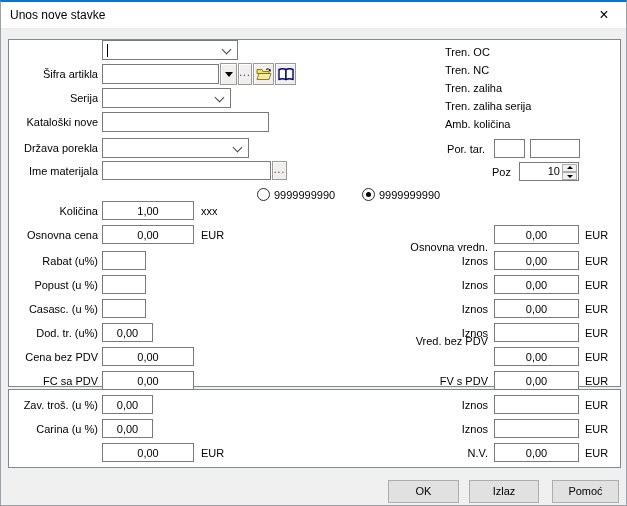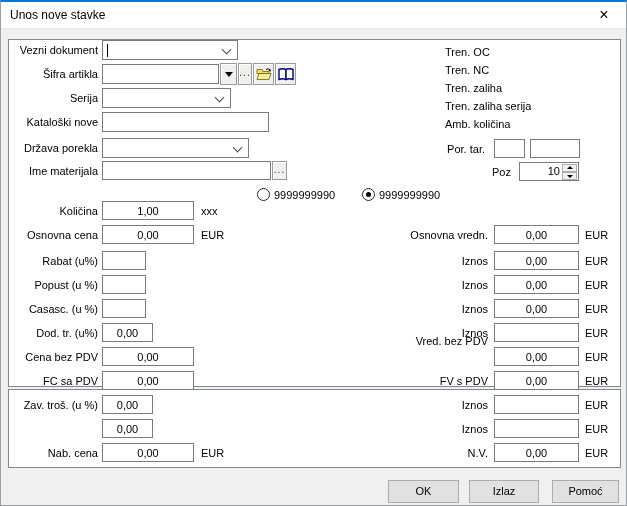--- a/index.html
+++ b/index.html
@@ -55,21 +55,20 @@
 <div class="dialog">
 
   <div class="titlebar">
     <span class="title">Unos nove stavke</span>
     <span class="closebtn">×</span>
   </div>
 
   <div class="gb gb1"></div>
   <div class="gb gb2"></div>
 
-  <span class="lbl llbl" style="top:40px;">Vezni dokument</span>
   <div class="combo" style="left:101px;top:38px;width:136px;">
     <span class="caret"></span>
     <span class="chev"></span>
   </div>
 
   <span class="lbl llbl" style="top:64px;">Šifra artikla</span>
   <input class="inp" style="left: 101px; top: 62px; width: 117px; height: 20px;" value="">
   <span class="toolbtn" style="left:219px;top:61px;width:17px;height:22px;">
     <span class="tri-down"></span>
   </span>
@@ -133,23 +132,23 @@
 
   <span class="lbl llbl" style="top:347px;">Cena bez PDV</span>
   <input class="inp num" style="left: 101px; top: 345px; width: 92px;" value="0,00">
 
   <span class="lbl llbl" style="top:371px;">FC sa PDV</span>
   <input class="inp num" style="left: 101px; top: 369px; width: 92px;" value="0,00">
 
   <span class="lbl llbl" style="top:395px;">Zav. troš. (u %)</span>
   <input class="inp num" style="left: 101px; top: 393px; width: 51px;" value="0,00">
 
+  <span class="lbl llbl" style="top:419px;">Carina (u %)</span>
   <input class="inp num" style="left: 101px; top: 417px; width: 51px;" value="0,00">
 
-  <span class="lbl llbl" style="top:443px;">Nab. cena</span>
   <input class="inp num" style="left: 101px; top: 441px; width: 92px;" value="0,00">
   <span class="unit" style="left:200px;top:443px;">EUR</span>
 
   <span class="unit" style="left:444px;top:42px;">Tren. OC</span>
   <span class="unit" style="left:444px;top:60px;">Tren. NC</span>
   <span class="unit" style="left:444px;top:78px;">Tren. zaliha</span>
   <span class="unit" style="left:444px;top:96px;">Tren. zaliha serija</span>
   <span class="unit" style="left:444px;top:114px;">Amb. količina</span>
 
   <span class="lbl" style="left:400px;top:139px;width:84px;">Por. tar.</span>
@@ -162,21 +161,21 @@
     <span class="spinner">
       <span class="spin-half spin-up">
           <span class="sarr up"></span>
         </span>
       <span class="spin-half spin-dn">
           <span class="sarr dn"></span>
         </span>
     </span>
   </div>
 
-  <span class="lbl rlbl" style="top:225px;">Osnovna vredn.</span>
+  <span class="lbl rlbl" style="top:237px;">Osnovna vredn.</span>
   <input class="inp num" style="left: 493px; top: 223px; width: 85px;" value="0,00">
   <span class="unit" style="left:584px;top:225px;">EUR</span>
 
   <span class="lbl rlbl" style="top:251px;">Iznos</span>
   <input class="inp num" style="left: 493px; top: 249px; width: 85px;" value="0,00">
   <span class="unit" style="left:584px;top:251px;">EUR</span>
 
   <span class="lbl rlbl" style="top:275px;">Iznos</span>
   <input class="inp num" style="left: 493px; top: 273px; width: 85px;" value="0,00">
   <span class="unit" style="left:584px;top:275px;">EUR</span>

